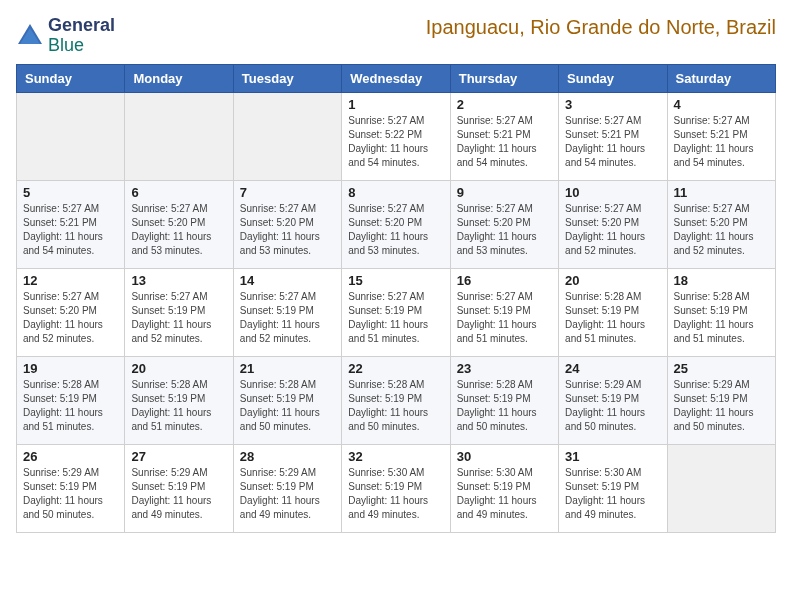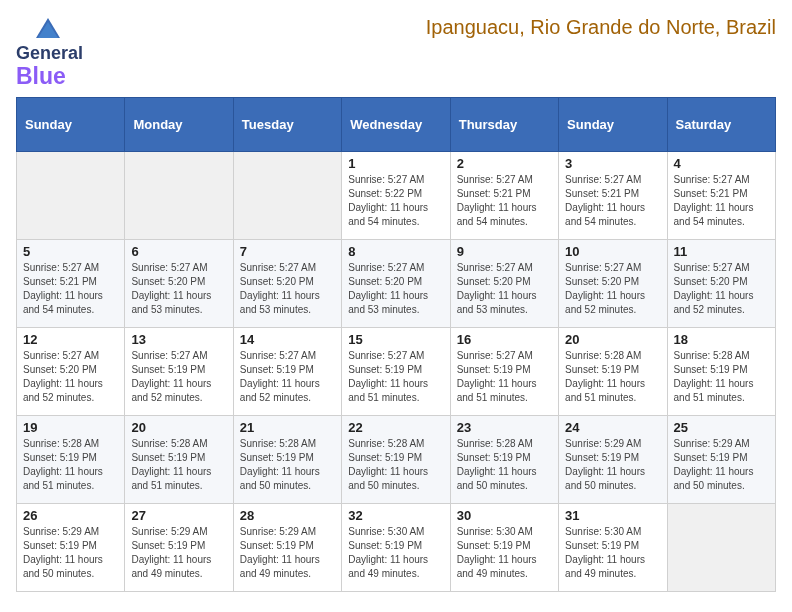--- a/index.html
+++ b/index.html
@@ -12,36 +12,35 @@
     }
     .header-area {
       display: flex;
       justify-content: space-between;
       align-items: flex-start;
       margin-bottom: 8px;
     }
     .logo {
       display: flex;
       align-items: center;
-      flex-direction: column;
     }
     .logo-text {
       display: flex;
       flex-direction: column;
       line-height: 1.1;
     }
     .logo-general {
       font-size: 18px;
       font-weight: bold;
       color: #2c3e6b;
     }
     .logo-blue {
-      font-size: 23px;
-      font-weight: bold;
-      color: #8b5cf6;
+      font-size: 18px;
+      font-weight: normal;
+      color: #0f766e;
     }
     .logo-icon {
       width: 28px;
       height: 28px;
       margin-right: 4px;
     }
     .title-area {
       text-align: right;
     }
     .month-title {
@@ -55,21 +54,21 @@
     }
     table {
       width: 100%;
       border-collapse: collapse;
       table-layout: fixed;
     }
     th {
       background: #3b6cb7;
       color: #fff;
       text-align: left;
-      padding: 19px 8px;
+      padding: 6px 8px;
       font-size: 13px;
       border: 1px solid #2a559a;
     }
     td {
       vertical-align: top;
       padding: 4px 6px;
       border: 1px solid #d0d0d0;
       font-size: 10.5px;
       color: #333;
       min-height: 80px;

